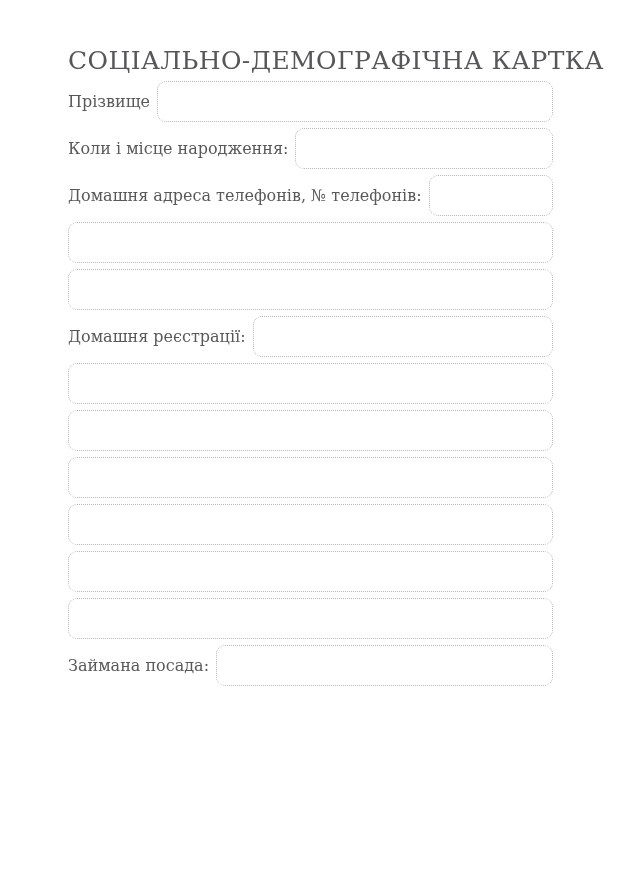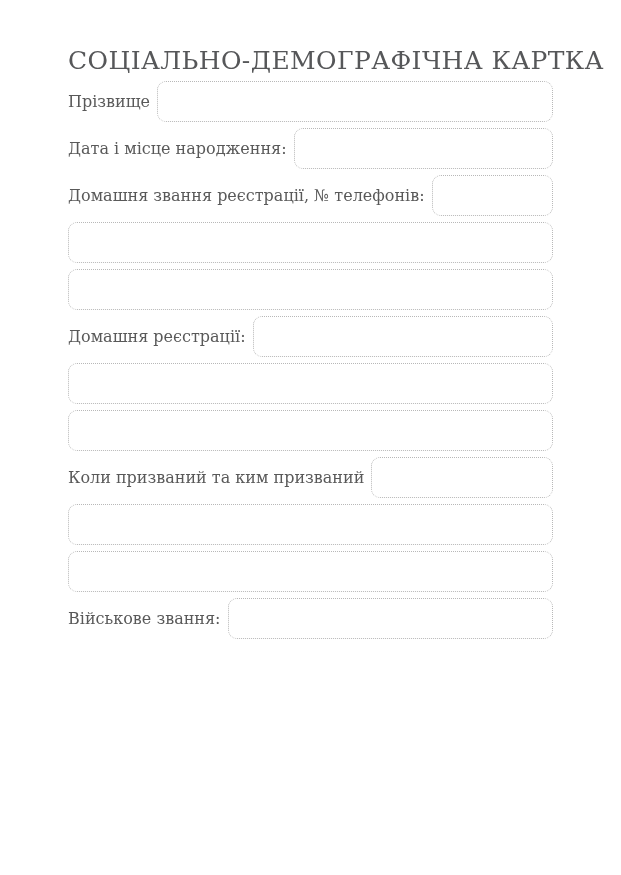--- a/index.html
+++ b/index.html
@@ -63,26 +63,26 @@
   </h1>
 
   <div class="row" style="--lw:84px">
     <label class="lbl">Прізвище</label>
     <input class="field" type="text" value="" style="">
   </div>
 
 
 
   <div class="row mt1" style="--lw:194px">
-    <label class="lbl">Дата і місце народження:</label>
+    <label class="lbl">Коли і місце народження:</label>
     <input class="field" type="text" value="" style="">
   </div>
 
   <div class="row mt1" style="--lw:317px">
-    <label class="lbl">Домашня звання реєстрації, № телефонів:</label>
+    <label class="lbl">Домашня адреса телефонів, № телефонів:</label>
     <input class="field" type="text" value="" style="">
   </div>
 
   <div class="row mt1">
     <input class="field" type="text" value="" style="">
   </div>
 
   <div class="row">
     <input class="field" type="text" value="" style="">
   </div>
@@ -94,31 +94,33 @@
 
   <div class="row">
     <input class="field" type="text" value="" style="">
   </div>
 
   <div class="row">
     <input class="field" type="text" value="" style="">
   </div>
 
   <div class="row mt3" style="--lw:274px">
-    <label class="lbl">Коли призваний та ким призваний</label>
     <input class="field" type="text" value="" style="">
   </div>
 
   <div class="row">
     <input class="field" type="text" value="" style="">
   </div>
 
   <div class="row">
     <input class="field" type="text" value="" style="">
   </div>
 
   <div class="row" style="--lw:148px">
-    <label class="lbl">Військове звання:</label>
     <input class="field" type="text" value="" style="">
   </div>
 
+  <div class="row mt1" style="--lw:148px">
+    <label class="lbl">Займана посада:</label>
+    <input class="field" type="text" value="" style="">
+  </div>
 
 </div>
 
 </body></html>

